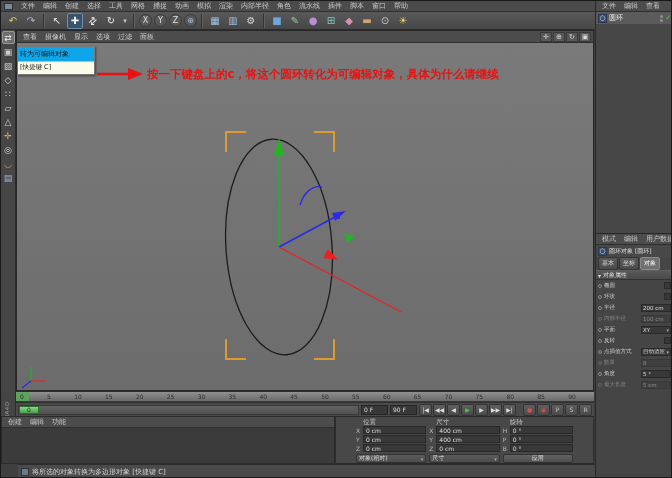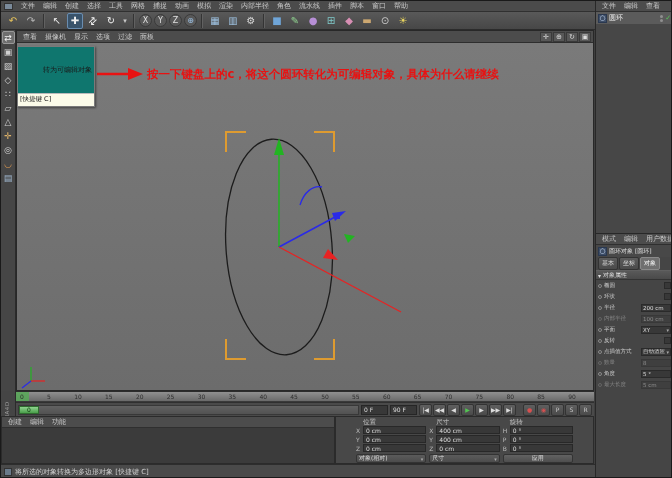--- a/index.html
+++ b/index.html
@@ -33,21 +33,21 @@
 
 .viewport{position:absolute;left:15px;top:29px;width:578px;height:361px;border:1px solid #282828;background:#727272;}
 .vp-menubar{position:absolute;left:0;top:0;right:0;height:12px;background:#4c4c4c;border-bottom:1px solid #2e2e2e;display:flex;align-items:center;font-size:7px;padding:0 2px;color:#ccc;}
 .vp-menu-items{display:flex;}
 .vp-menu-item{padding:0 4px;white-space:nowrap;}
 .vp-nav{margin-left:auto;display:flex;gap:1px;}
 .vp-nav-icon{width:12px;height:10px;display:flex;align-items:center;justify-content:center;font-size:7px;color:#ddd;background:#585858;border:1px solid #3a3a3a;}
 .vp-canvas{position:absolute;left:0;top:12px;right:0;bottom:0;background:linear-gradient(#7a7a7a,#6c6c6c);overflow:hidden;}
 .scene-svg{position:absolute;left:0;top:0;}
 .tooltip{position:absolute;left:0;top:3px;width:78px;background:#fbfbe9;border:1px solid #7a7a7a;box-shadow:1px 1px 2px rgba(0,0,0,.45);color:#1a1a1a;font-size:6.5px;z-index:5;}
-.tooltip-title{background:#0f766e;border-bottom:1px solid #bbb;padding:18px 2px;font-size:7px;text-align:right;}
+.tooltip-title{background:#0ea5e9;border-bottom:1px solid #bbb;padding:2px 2px;font-size:7px;}
 .tooltip-line{padding:1px 2px 0;}
 .tooltip-line:last-child{padding-bottom:2px;}
 
 
 .timeline-ruler{position:absolute;left:15px;top:390px;width:578px;height:11px;background:linear-gradient(#909090,#6a6a6a);border-top:1px solid #2c2c2c;border-bottom:1px solid #3a3a3a;}
 .ruler-playhead{position:absolute;left:0;top:0;bottom:0;width:13px;background:#57a957;opacity:.85;}
 .ruler-ticks{position:absolute;left:0;right:0;top:0;bottom:0;display:flex;justify-content:space-between;align-items:center;padding:0 18px 0 4px;font-size:6px;color:#2e2e2e;}
 
 
 .anim-row{position:absolute;left:15px;top:401px;width:578px;height:14px;background:#4a4a4a;border-top:1px solid #303030;display:flex;align-items:center;gap:2px;padding:0 2px;}
@@ -69,21 +69,21 @@
 .col-title{height:8px;color:#c8c8c8;font-size:6.5px;padding-left:7px;}
 .coord-row{display:flex;align-items:center;gap:2px;height:8px;margin-bottom:1px;}
 .coord-axis{width:5px;color:#bbb;font-size:6px;}
 .coord-input{flex:1;height:8px;background:#383838;border:1px solid #282828;color:#ddd;padding:0 2px;display:flex;align-items:center;font-size:6px;}
 .coords-bottom{display:grid;grid-template-columns:1fr 1fr 1fr;gap:3px;margin-top:1px;}
 .coord-select{height:9px;background:linear-gradient(#5b5b5b,#4c4c4c);border:1px solid #333;display:flex;align-items:center;justify-content:space-between;padding:0 2px;font-size:6px;color:#ddd;border-radius:2px;}
 .dd-arrow{font-size:5px;color:#aaa;}
 .apply-btn{height:9px;background:linear-gradient(#626262,#4e4e4e);border:1px solid #333;display:flex;align-items:center;justify-content:center;font-size:6px;color:#ddd;border-radius:2px;}
 
 
-.statusbar{position:absolute;left:0;top:463px;width:594px;height:15px;background:#4a4a4a;border-top:1px solid #2d2d2d;display:flex;align-items:center;font-size:7px;color:#d0d0d0;padding-left:3px;gap:3px;}
+.statusbar{position:absolute;left:17px;top:463px;width:594px;height:15px;background:#4a4a4a;border-top:1px solid #2d2d2d;display:flex;align-items:center;font-size:7px;color:#d0d0d0;padding-left:3px;gap:3px;}
 .status-icon{width:8px;height:8px;background:#6a7a8a;border:1px solid #333;flex:none;}
 
 
 .object-manager{position:absolute;left:594px;top:0;width:78px;height:232px;background:#454545;border-left:1px solid #282828;}
 .om-content{position:absolute;top:11px;left:0;right:0;bottom:0;background:#474747;}
 .object-row{display:flex;align-items:center;height:12px;padding:0 2px;gap:2px;background:#5b5b5b;}
 .obj-icon{width:9px;height:9px;background:#3e4e66;border:1px solid #2a3850;color:#cfe2ff;font-size:7px;display:flex;align-items:center;justify-content:center;flex:none;}
 .obj-name{font-size:7px;color:#f0f0f0;white-space:nowrap;}
 .vis-dots{margin-left:auto;display:flex;flex-direction:column;gap:1px;}
 .vis-dot{width:3px;height:3px;border-radius:50%;background:#909090;}

